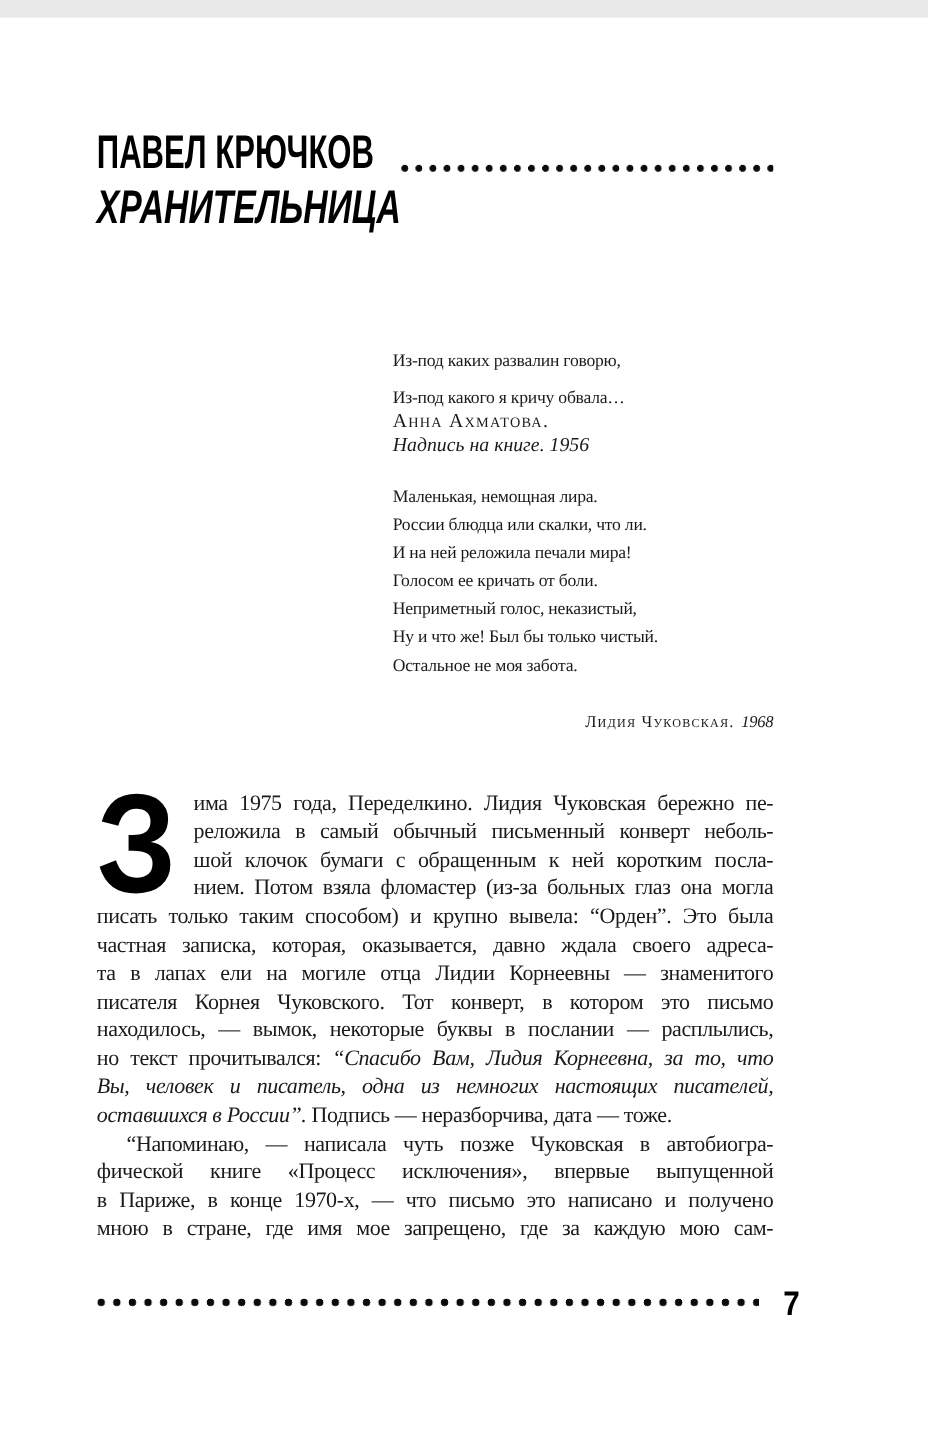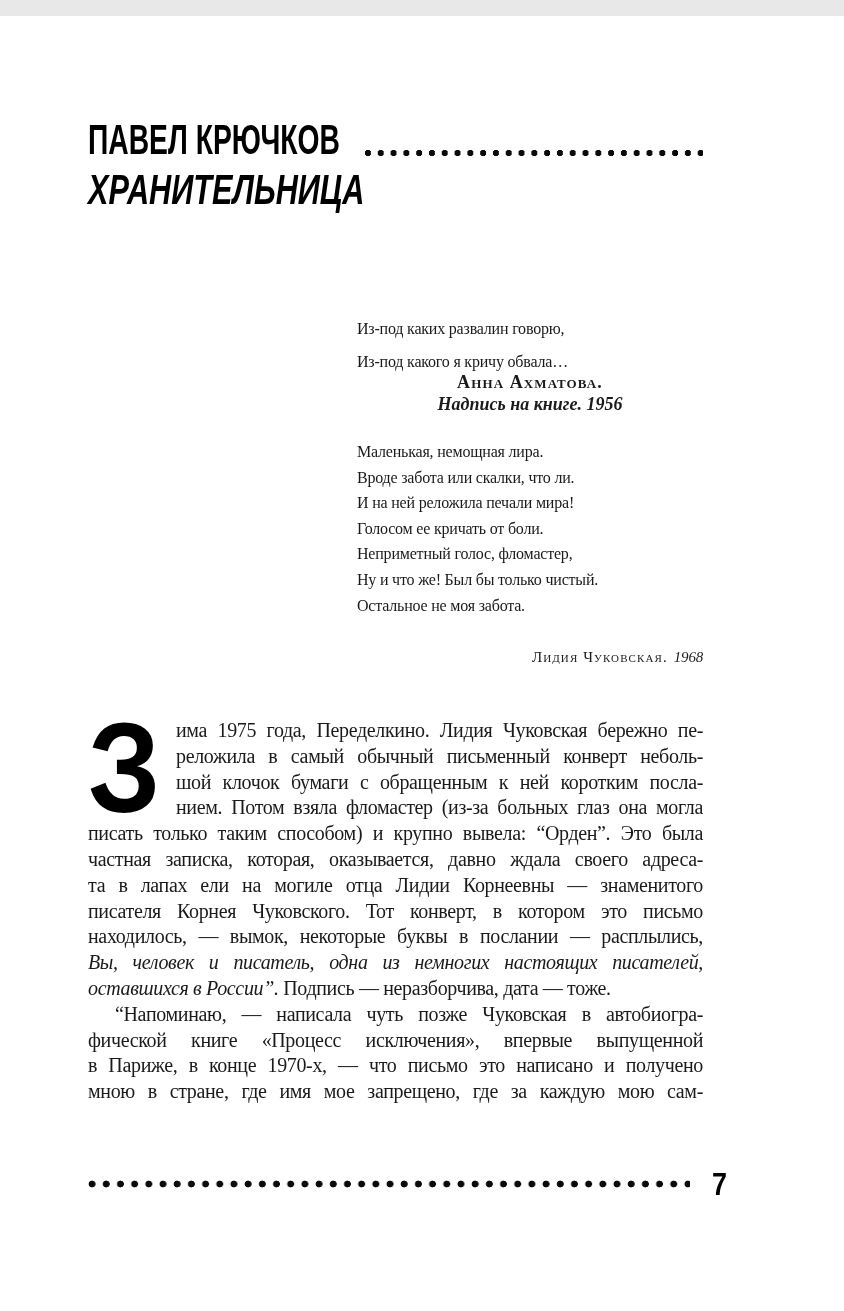--- a/index.html
+++ b/index.html
@@ -13,21 +13,21 @@
        font-family:"Liberation Sans", sans-serif;font-weight:700;}
   .hdr-row{display:flex;align-items:flex-end;height:50px;}
   .hdr-line{font-size:43px;line-height:50px;white-space:nowrap;}
   .condense{display:inline-block;overflow:visible;flex:none;}
   .condense > span{display:inline-block;white-space:nowrap;transform-origin:left center;}
   .dots{flex:1 1 auto;height:8px;margin:0 0 7px 24px;
         background:radial-gradient(circle at 4px 4px,#0b0b0b 2.9px,rgba(0,0,0,0) 3.4px) 0 0/12.8px 8px repeat-x;}
   
   .verse{position:absolute;left:357px;width:346px;font-size:16px;letter-spacing:-0.2px;}
   .ep-lines{top:296px;line-height:33px;}
-  .ep-attr{top:355px;text-align:center;font-size:18px;line-height:22px;font-weight:bold;}
+  .ep-attr{top:355px;text-align:left;font-size:18px;line-height:22px;}
   .attr-name{font-variant:small-caps;letter-spacing:1.1px;}
   .attr-src{font-style:italic;letter-spacing:0;}
   .poem-lines{top:423px;line-height:25.6px;}
   .poem-attr{top:630px;text-align:right;font-size:15px;line-height:22px;}
   .attr-year{font-style:italic;margin-left:6px;}
   
   .bodytext{position:absolute;left:88px;top:702px;width:615px;
             font-size:20px;line-height:25.8px;letter-spacing:-0.35px;}
   .dropcap{float:left;width:78px;height:102px;margin-right:10px;color:#000;
            font-family:"Liberation Sans", sans-serif;font-weight:700;
@@ -63,43 +63,44 @@
       <div>Из-под каких развалин говорю,</div>
       <div>Из-под какого я кричу обвала…</div>
     </div>
   <div class="verse ep-attr">
     <div class="attr-name">Анна Ахматова.</div>
     <div class="attr-src">Надпись на книге. 1956</div>
   </div>
 
   <div class="verse poem-lines">
       <div>Маленькая, немощная лира.</div>
-      <div>Вроде забота или скалки, что ли.</div>
+      <div>России блюдца или скалки, что ли.</div>
       <div>И на ней реложила печали мира!</div>
       <div>Голосом ее кричать от боли.</div>
-      <div>Неприметный голос, фломастер,</div>
+      <div>Неприметный голос, неказистый,</div>
       <div>Ну и что же! Был бы только чистый.</div>
       <div>Остальное не моя забота.</div>
     </div>
   <div class="verse poem-attr">
     <span class="attr-name">Лидия Чуковская.</span><span class="attr-year">1968</span>
   </div>
 
   <div class="bodytext">
     <div class="dropcap">З</div>
     <div>
         <div class="bline just"><span>има 1975 года, Переделкино. Лидия Чуковская бережно пе-</span></div>
         <div class="bline just"><span>реложила в самый обычный письменный конверт неболь-</span></div>
         <div class="bline just"><span>шой клочок бумаги с обращенным к ней коротким посла-</span></div>
         <div class="bline just"><span>нием. Потом взяла фломастер (из-за больных глаз она могла</span></div>
         <div class="bline just"><span>писать только таким способом) и крупно вывела: “Орден”. Это была</span></div>
         <div class="bline just"><span>частная записка, которая, оказывается, давно ждала своего адреса-</span></div>
         <div class="bline just"><span>та в лапах ели на могиле отца Лидии Корнеевны — знаменитого</span></div>
         <div class="bline just"><span>писателя Корнея Чуковского. Тот конверт, в котором это письмо</span></div>
         <div class="bline just"><span>находилось, — вымок, некоторые буквы в послании — расплылись,</span></div>
+        <div class="bline just"><span>но текст прочитывался: </span><span class="it">“Спасибо Вам, Лидия Корнеевна, за то, что</span></div>
         <div class="bline just"><span class="it">Вы, человек и писатель, одна из немногих настоящих писателей,</span></div>
         <div class="bline"><span class="it">оставшихся в России”.</span><span> Подпись — неразборчива, дата — тоже.</span></div>
         <div class="bline just indent"><span>“Напоминаю, — написала чуть позже Чуковская в автобиогра-</span></div>
         <div class="bline just"><span>фической книге «Процесс исключения», впервые выпущенной</span></div>
         <div class="bline just"><span>в Париже, в конце 1970-х, — что письмо это написано и получено</span></div>
         <div class="bline just"><span>мною в стране, где имя мое запрещено, где за каждую мою сам-</span></div>
       </div>
   </div>
 
   <div class="footer">

